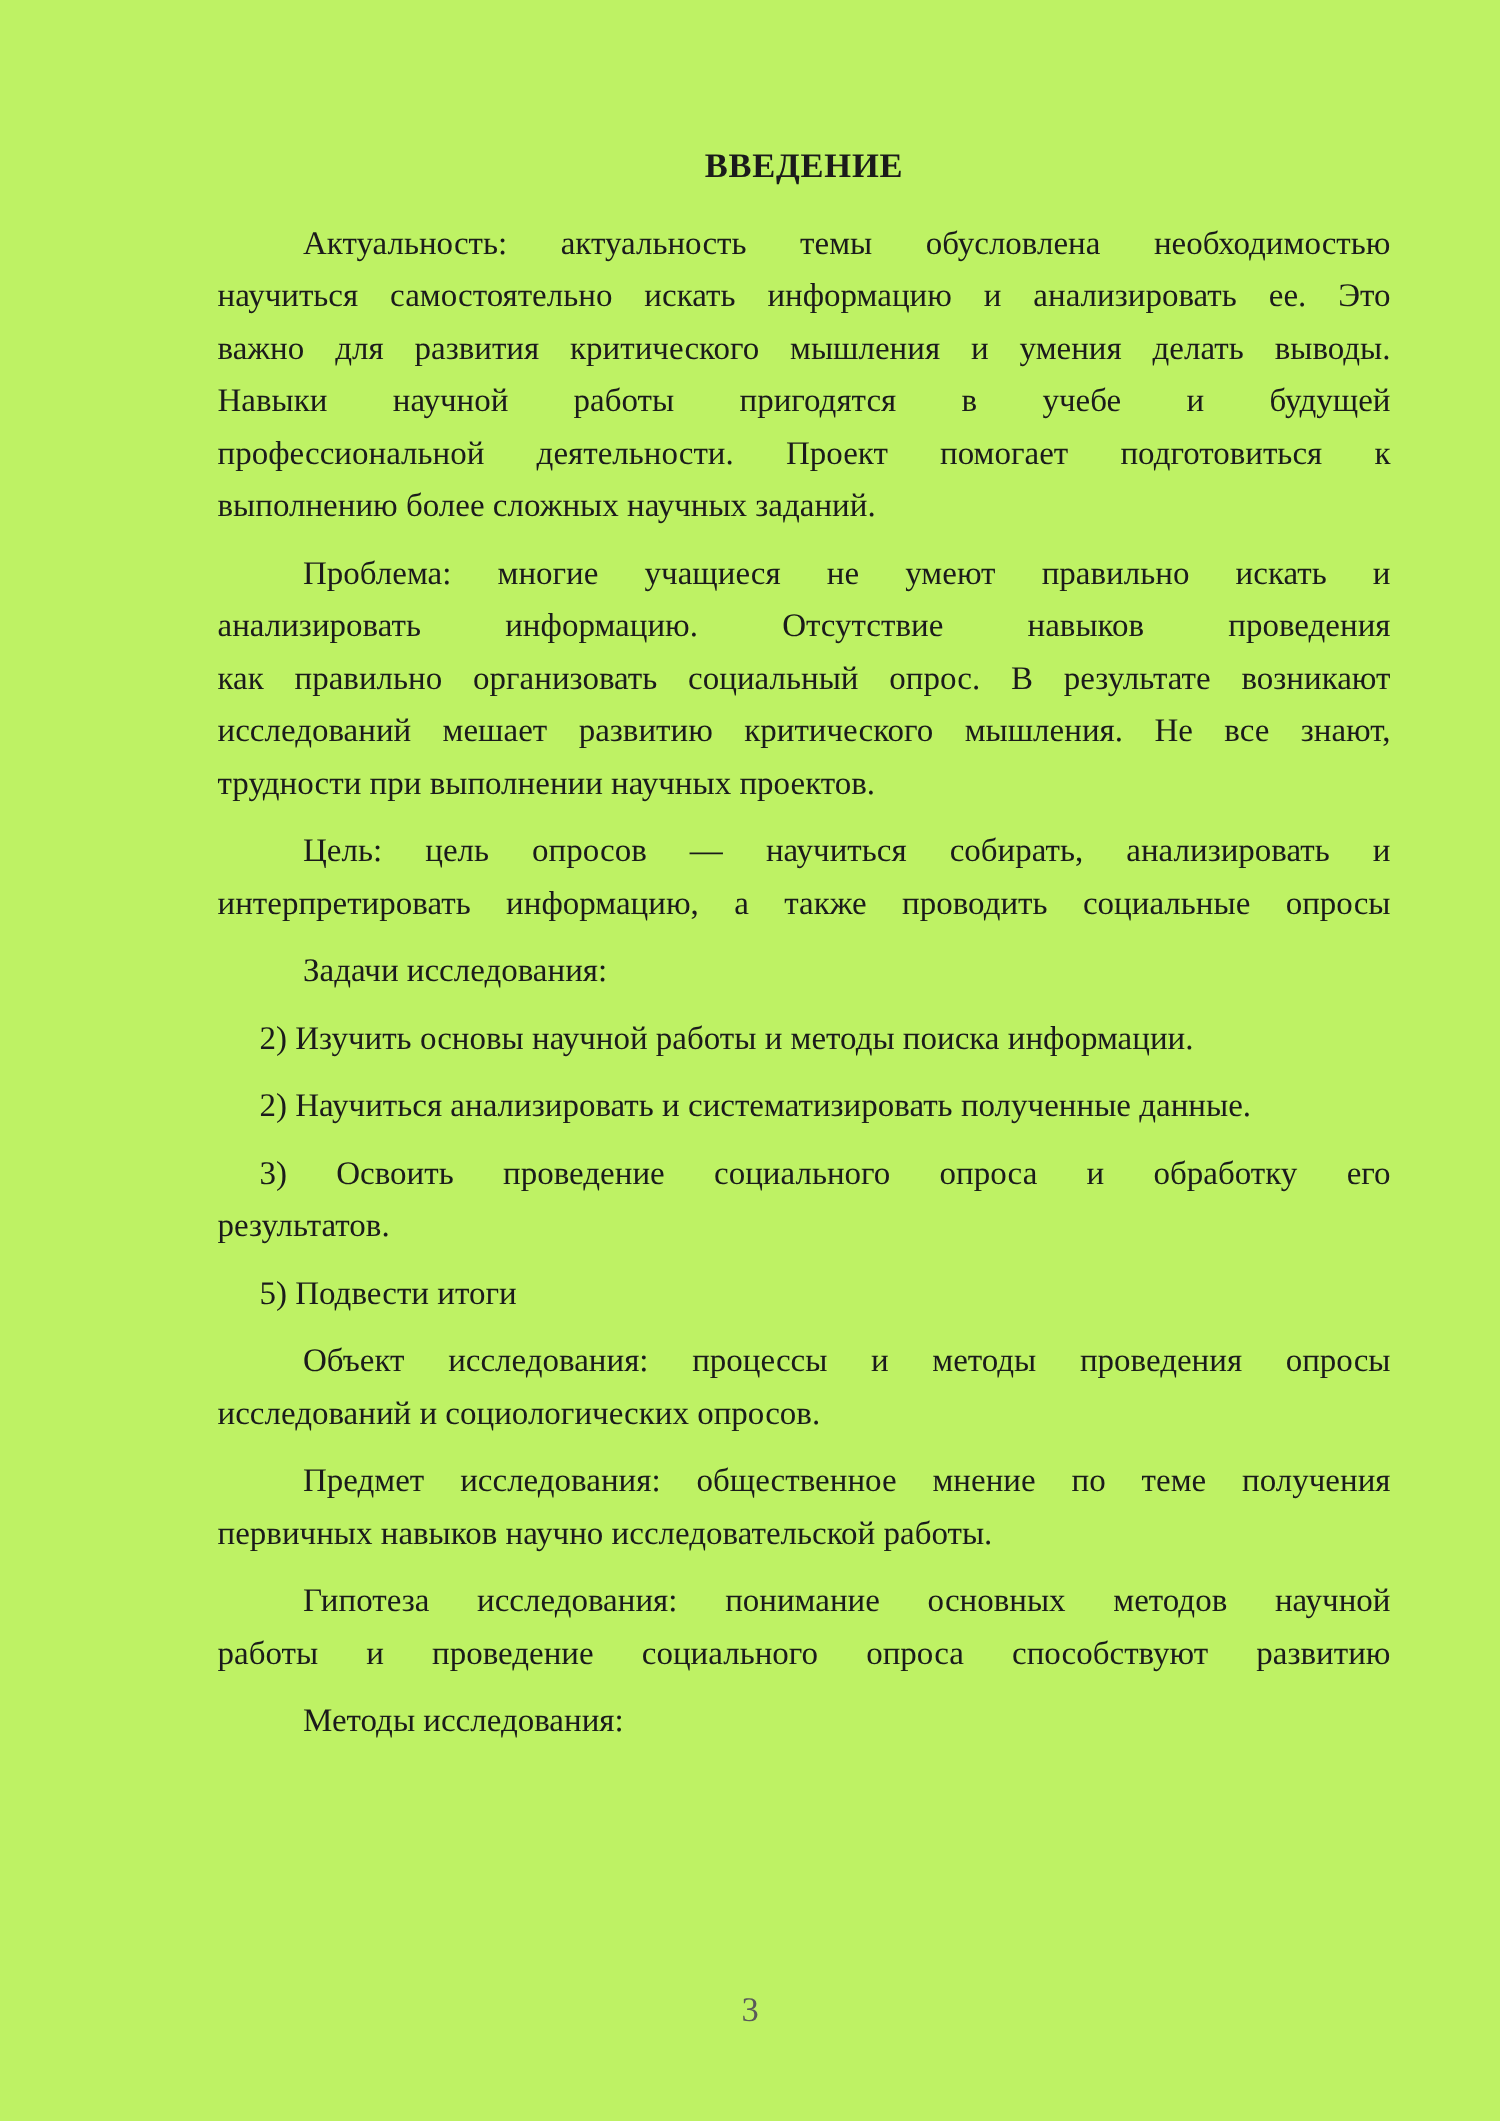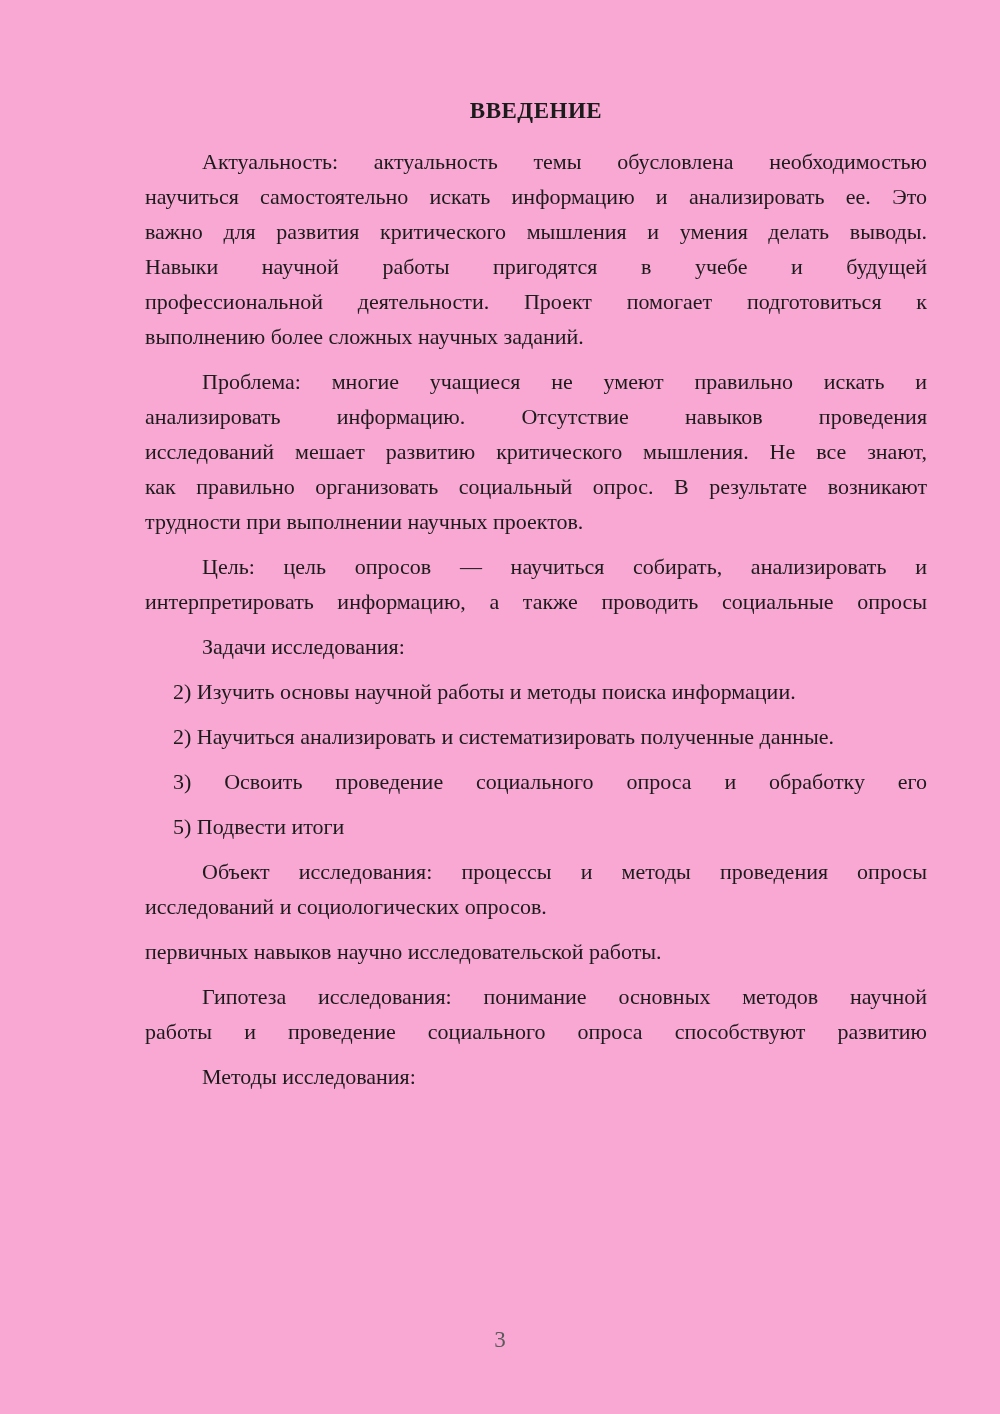--- a/index.html
+++ b/index.html
@@ -4,21 +4,21 @@
 <style>
   html, body {
     margin: 0;
     padding: 0;
     background: #ffffff;
   }
   .page {
     position: relative;
     width: 1000px;
     height: 1414px;
-    background: #f9a8d4;
+    background: #bef264;
     overflow: hidden;
     font-family: "Liberation Serif", "DejaVu Serif", serif;
     color: #1b1b1b;
   }
   .content {
     position: absolute;
     left: 145px;
     top: 93px;
     width: 782px;
   }
@@ -74,22 +74,22 @@
       <div class="line j">научиться самостоятельно искать информацию и анализировать ее. Это</div>
       <div class="line j">важно для развития критического мышления и умения делать выводы.</div>
       <div class="line j">Навыки научной работы пригодятся в учебе и будущей</div>
       <div class="line j">профессиональной деятельности. Проект помогает подготовиться к</div>
       <div class="line">выполнению более сложных научных заданий.</div>
     </div>
 
     <div class="block">
       <div class="line j fi">Проблема: многие учащиеся не умеют правильно искать и</div>
       <div class="line j">анализировать информацию. Отсутствие навыков проведения</div>
+      <div class="line j">как правильно организовать социальный опрос. В результате возникают</div>
       <div class="line j">исследований мешает развитию критического мышления. Не все знают,</div>
-      <div class="line j">как правильно организовать социальный опрос. В результате возникают</div>
       <div class="line">трудности при выполнении научных проектов.</div>
     </div>
 
     <div class="block">
       <div class="line j fi">Цель: цель опросов — научиться собирать, анализировать и</div>
       <div class="line j">интерпретировать информацию, а также проводить социальные опросы</div>
     </div>
 
     <div class="block">
       <div class="line fi">Задачи исследования:</div>
@@ -98,33 +98,35 @@
     <div class="block">
       <div class="line li">2) Изучить основы научной работы и методы поиска информации.</div>
     </div>
 
     <div class="block">
       <div class="line li">2) Научиться анализировать и систематизировать полученные данные.</div>
     </div>
 
     <div class="block">
       <div class="line j li">3) Освоить проведение социального опроса и обработку его</div>
+      <div class="line">результатов.</div>
     </div>
 
 
     <div class="block">
       <div class="line li">5) Подвести итоги</div>
     </div>
 
     <div class="block">
       <div class="line j fi">Объект исследования: процессы и методы проведения опросы</div>
       <div class="line">исследований и социологических опросов.</div>
     </div>
 
     <div class="block">
+      <div class="line j fi">Предмет исследования: общественное мнение по теме получения</div>
       <div class="line">первичных навыков научно исследовательской работы.</div>
     </div>
 
     <div class="block">
       <div class="line j fi">Гипотеза исследования: понимание основных методов научной</div>
       <div class="line j">работы и проведение социального опроса способствуют развитию</div>
     </div>
 
     <div class="block">
       <div class="line fi">Методы исследования:</div>

